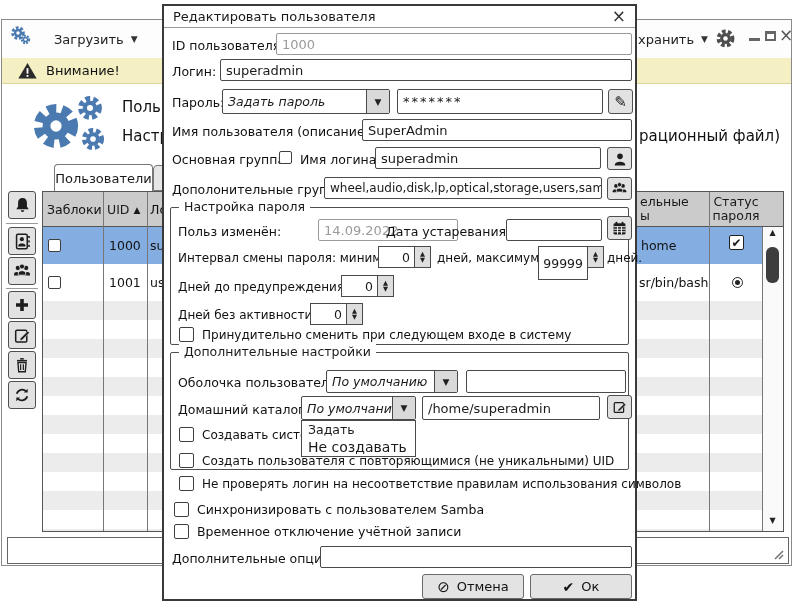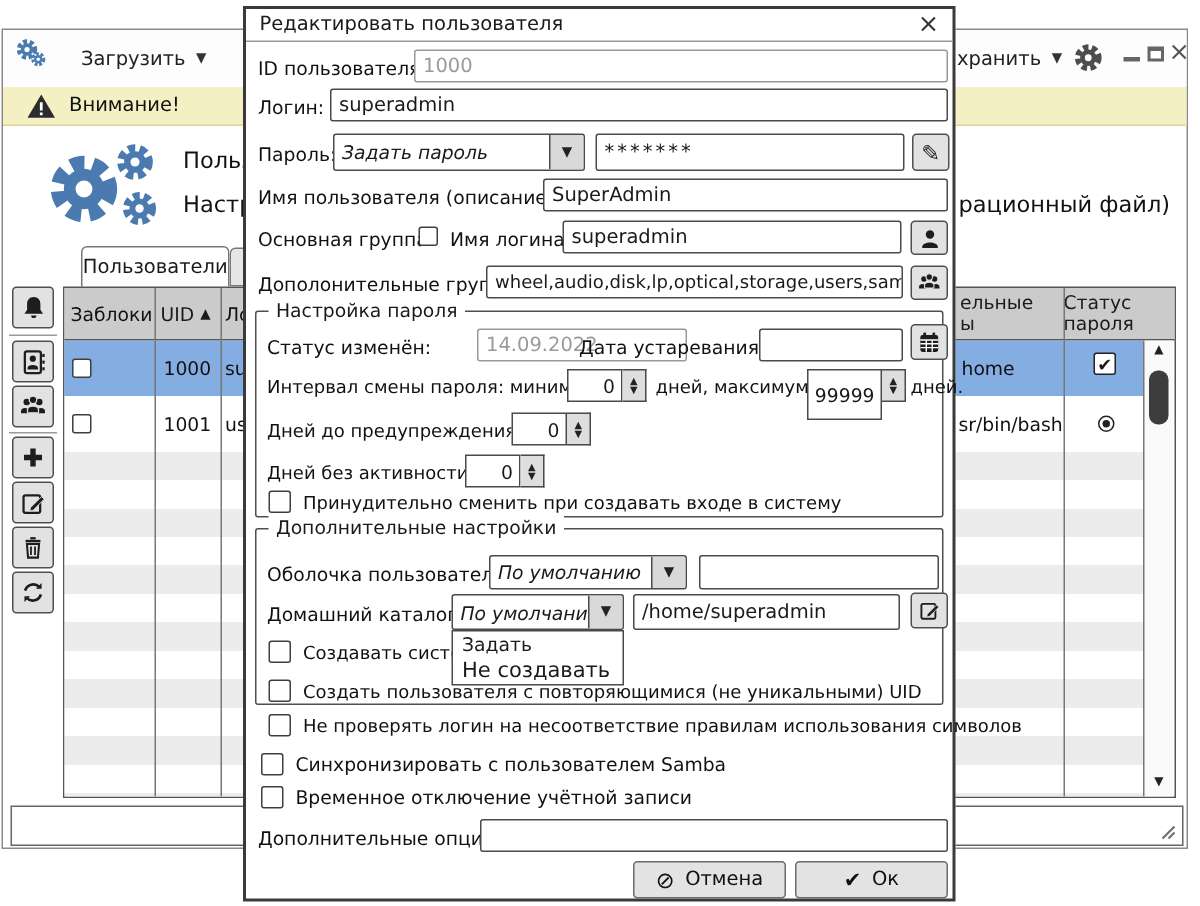--- a/index.html
+++ b/index.html
@@ -198,21 +198,21 @@
     <span class="r lbl" style="left:4px;top:10px;width:55px;overflow:hidden;">Заблокир</span>
     <div class="r" style="left:64px;top:10px;font-size:12.5px;display:flex;gap:4px;align-items:center;">
       <span>UID</span>
       <span style="font-size:9px;">▲</span>
     </div>
     <span class="r lbl" style="left:107px;top:10px;">Ло</span>
     <div class="r" style="left:597px;top:3px;font-size:12.5px;line-height:14px;">
       <div>ельные</div>
       <div>ы</div>
     </div>
-    <div class="r" style="left:666px;top:3px;width:54px;font-size:12.5px;line-height:14px;text-align:left;">
+    <div class="r" style="left:666px;top:3px;width:54px;font-size:12.5px;line-height:14px;text-align:center;">
       <div>Статус</div>
       <div>пароля</div>
     </div>
 
     <div class="r" style="left:0;top:35px;width:719px;height:37px;background:#84ade2;"></div>
     <div class="cb r" style="left:5px;top:47px;"></div>
     <span class="r lbl" style="left:66px;top:46px;">1000</span>
     <span class="r lbl" style="left:107px;top:46px;">su</span>
     <span class="r lbl" style="left:598px;top:46px;">home</span>
     <div class="r" style="left:686px;top:43px;width:15px;height:15px;border:1.5px solid #222;background:#fff;border-radius:2px;display:flex;align-items:center;justify-content:center;font-size:12px;">
@@ -297,21 +297,21 @@
       <span>wheel,audio,disk,lp,optical,storage,users,samb</span>
     </div>
   <div class="r ibtn" style="left:443px;top:171px;width:25px;height:23px;">
       <svg class="ic" width="17" height="17">
         <use href="#people" width="17" height="17"></use>
       </svg>
     </div>
 
   <div class="r fieldset" style="left:6px;top:201px;width:459px;height:138px;">
     <span class="legend">Настройка пароля</span>
-    <span class="r lbl" style="left:7px;top:16px;">Статус изменён:</span>
+    <span class="r lbl" style="left:7px;top:16px;">Польз изменён:</span>
     <div class="r tb dis" style="left:147px;top:11px;width:140px;height:22px;">
         <span>14.09.2022</span>
       </div>
     <span class="r lbl" style="left:215px;top:16px;">Дата устаревания:</span>
     <div class="r tb" style="left:335px;top:11px;width:96px;height:22px;">
         <span></span>
       </div>
 
     <span class="r lbl" style="left:7px;top:43px;font-size:12px;">Интервал смены пароля: минимум</span>
     <div class="r spinbox" style="left:207px;top:38px;width:37px;height:22px;">
@@ -344,21 +344,21 @@
     <div class="r spinbox" style="left:139px;top:95px;width:37px;height:22px;">
         <span>0</span>
       </div>
     <div class="r spin" style="left:176px;top:95px;height:22px;">
         <span>▲</span>
         <span>▼</span>
       </div>
 
     <div class="r cbrow" style="left:8px;top:119px;">
       <div class="cb"></div>
-      <span class="lbl">Принудительно сменить при создавать входе в систему</span>
+      <span class="lbl">Принудительно сменить при следующем входе в систему</span>
     </div>
   </div>
   <div class="r ibtn" style="left:443px;top:210px;width:25px;height:24px;">
       <svg class="ic" width="17" height="17">
         <use href="#calendar" width="17" height="17"></use>
       </svg>
     </div>
 
   <div class="r fieldset" style="left:6px;top:346px;width:459px;height:118px;">
     <span class="legend">Дополнительные настройки</span>

